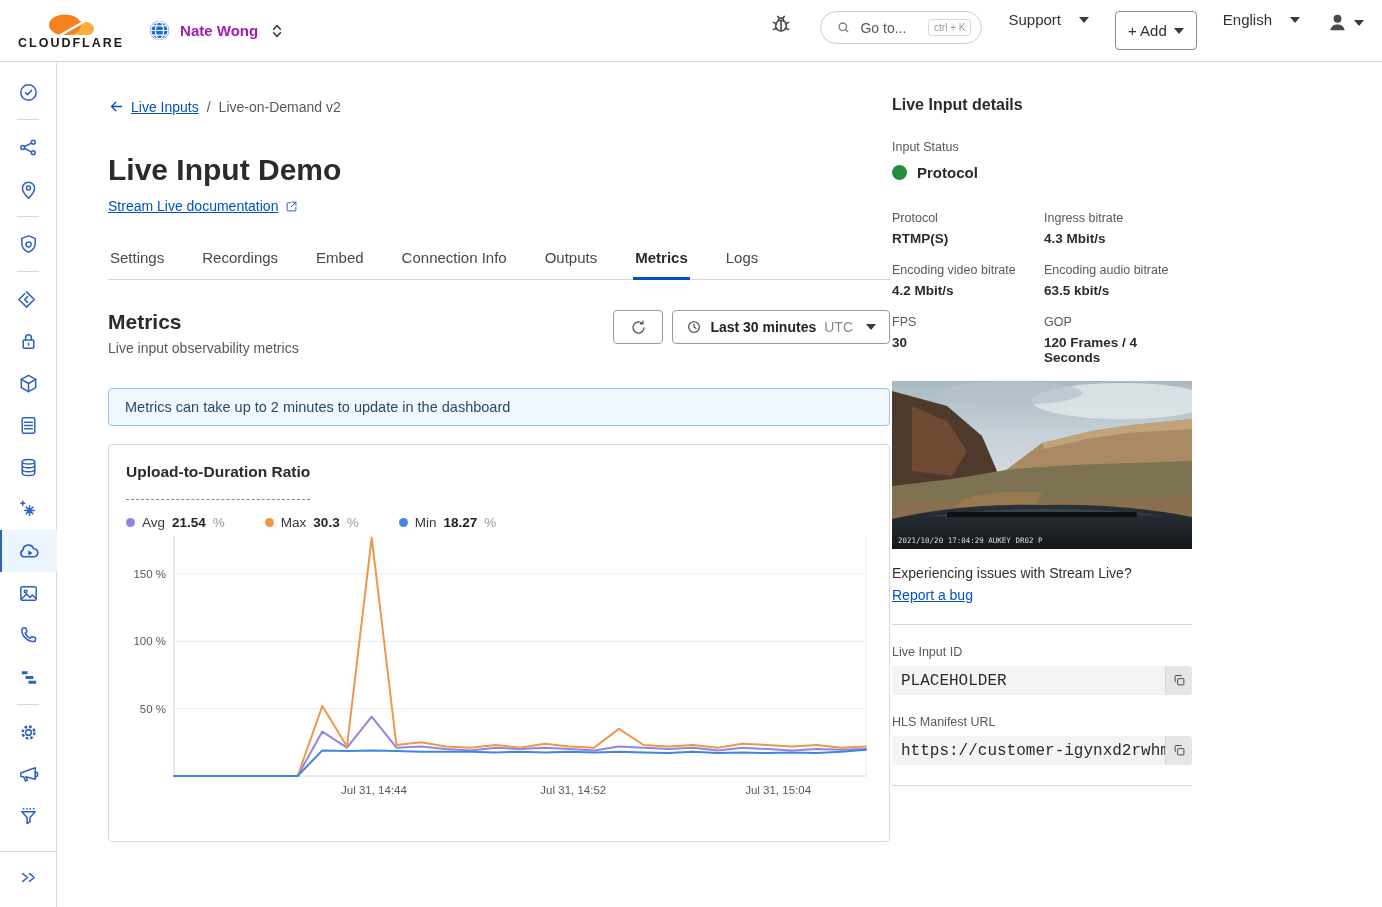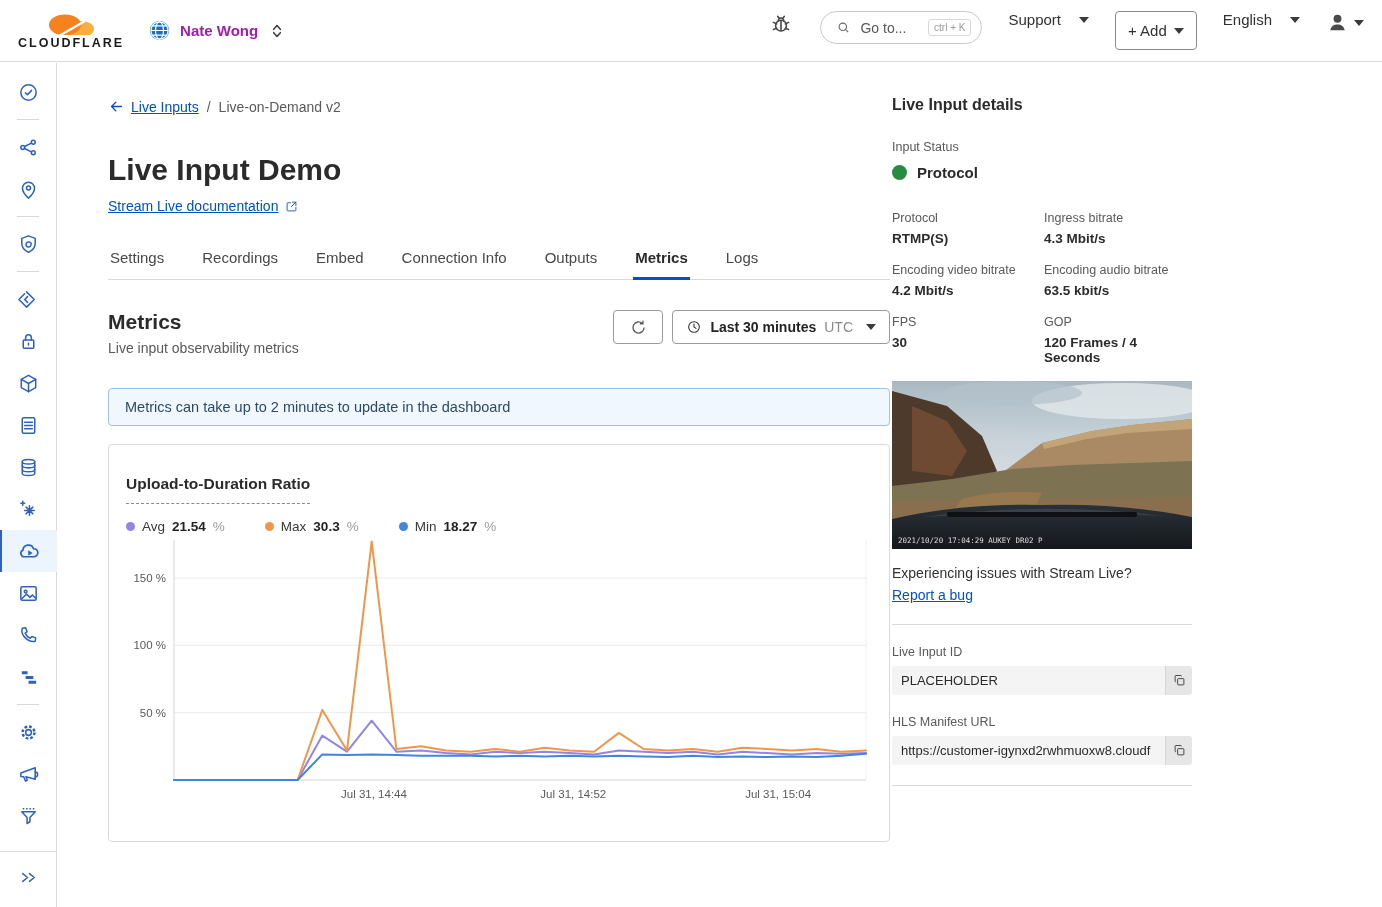--- a/index.html
+++ b/index.html
@@ -40,21 +40,21 @@
   .metrics-head { margin-top:30px; display:flex; align-items:flex-start; height:58px; }
   .metrics-head h2 { font-size:21px; font-weight:bold; color:#2b2b2b; }
   .metrics-sub { font-size:14px; color:#595959; margin-top:6px; }
   .controls { margin-left:auto; display:flex; gap:9px; }
   .refresh-btn { width:50px; height:34px; border:1px solid #9a9a9a; border-radius:4px; background:#fff; display:flex; align-items:center; justify-content:center; cursor:pointer; }
   .range-btn { height:34px; border:1px solid #9a9a9a; border-radius:4px; background:#fff; display:flex; align-items:center; gap:8px; padding:16px 13px; font-size:14px; cursor:pointer; }
   .range-btn b { color:#232323; }
   .range-btn .tz { color:#8a8a8a; }
   .banner { margin-top:20px; background:#f0f7fe; border:1px solid #9dc2ea; border-radius:4px; padding:10px 16px; font-size:14.5px; color:#2c4a63; }
   .chart-card { margin-top:18px; border:1px solid #d9d9d9; border-radius:4px; background:#fff; padding:18px 17px 14px; height:398px; }
-  .chart-title { display:inline-block; font-size:15.5px; font-weight:bold; color:#2b2b2b; border-bottom:1px dashed #8a8a8a; padding-bottom:10px;margin-top:12px; }
+  .chart-title { display:inline-block; font-size:15.5px; font-weight:bold; color:#2b2b2b; border-bottom:1px dashed #8a8a8a; padding-bottom:18px; }
   .legend { display:flex; gap:40px; margin-top:15px; font-size:13.5px; color:#3a3a3a; }
   .leg-item { display:flex; align-items:center; gap:7px; }
   .leg-dot { width:9px; height:9px; border-radius:50%; }
   .leg-item b { color:#232323; }
   .leg-item .pct { color:#9a9a9a; }
   .xlabel { text-align:center; font-size:13px; color:#595959; margin-top:2px; }
 
   
   .rail { position:absolute; left:892px; top:96px; width:300px; }
   .rail h3 { font-size:16px; font-weight:bold; color:#2b2b2b; }
@@ -63,21 +63,21 @@
   .status-dot { width:15px; height:15px; border-radius:50%; background:#278c41; }
   .status-text { font-size:15px; font-weight:bold; color:#2b2b2b; }
   .fields { margin-top:30px; display:grid; grid-template-columns:152px 148px; row-gap:17px; }
   .field .lbl { margin-bottom:6px; }
   .field .val { font-size:13.5px; font-weight:bold; color:#2b2b2b; }
   .thumb { margin-top:16px; width:300px; height:168px; }
   .issues { margin-top:16px; font-size:14px; color:#313131; }
   .bug-link { display:inline-block; margin-top:6px; font-size:14px; color:#0051c3; text-decoration:underline; cursor:pointer; }
   .rail hr { border:none; border-top:1px solid #d9d9d9; margin:20px 0; }
   .code-row { margin-top:7px; display:flex; align-items:stretch; height:29px; border-radius:3px; overflow:hidden; background:#f4f4f4; }
-  .code-text { flex:1; display:flex; align-items:center; padding:0 9px; font-family:Liberation Sans, sans-serif; font-size:13px; color:#2b2b2b; white-space:nowrap; overflow:hidden; }
+  .code-text { flex:1; display:flex; align-items:center; padding:0 9px; font-family:Liberation Mono, monospace; font-size:16px; color:#2b2b2b; white-space:nowrap; overflow:hidden; }
   .copy-btn { width:27px; background:#e6e6e6; border-left:1px solid #d6d6d6; display:flex; align-items:center; justify-content:center; cursor:pointer; border-radius:0 3px 3px 0; }
   .hls-label { margin-top:20px; }
 </style>
 </head>
 <body>
 
 <svg width="0" height="0" style="position:absolute">
   <symbol id="i-clockcheck" viewBox="0 0 24 24">
       <circle class="ic" cx="12" cy="12" r="8"></circle>
       <path class="ic" d="M8.8 12.2l2.2 2.2 4.2-4.6"></path>

